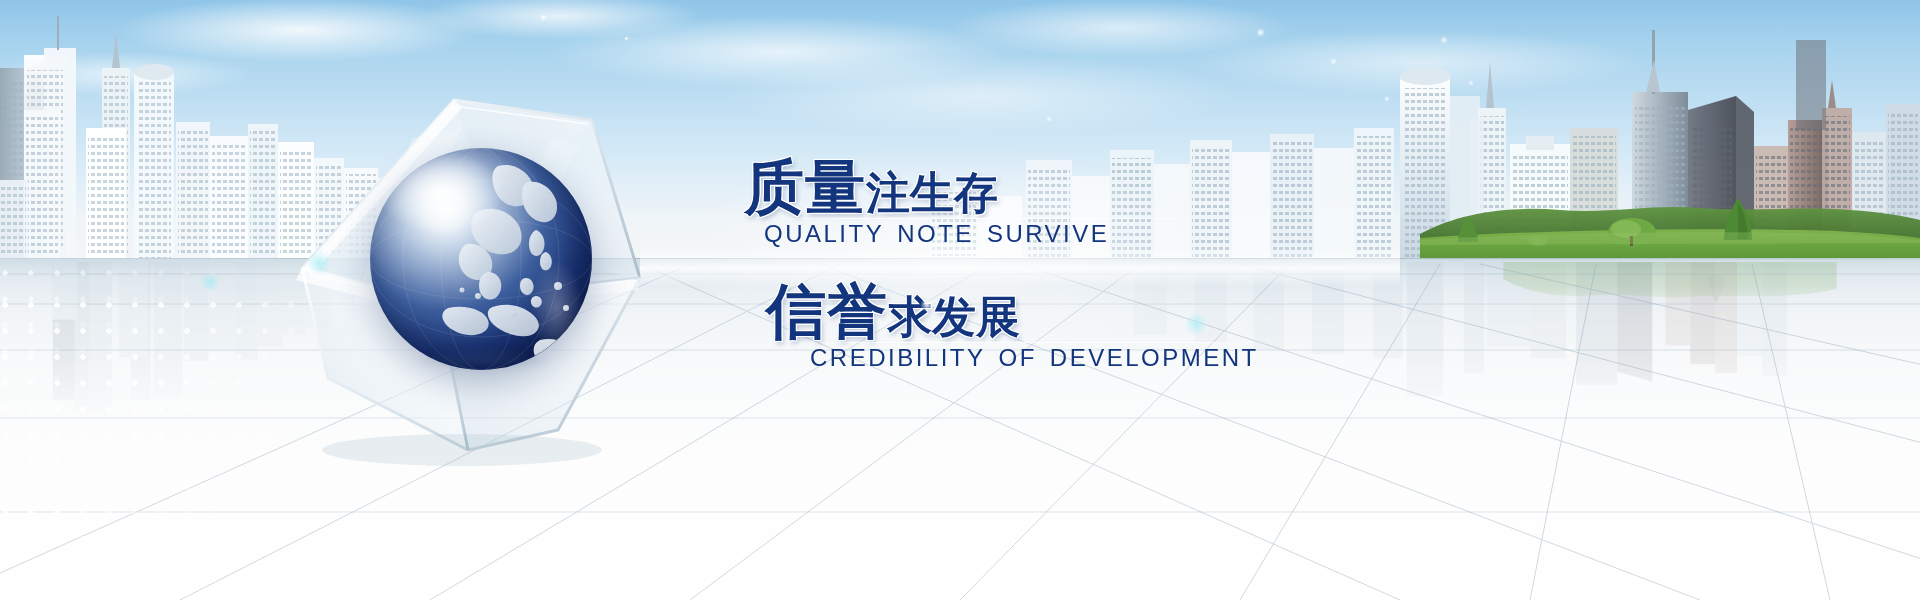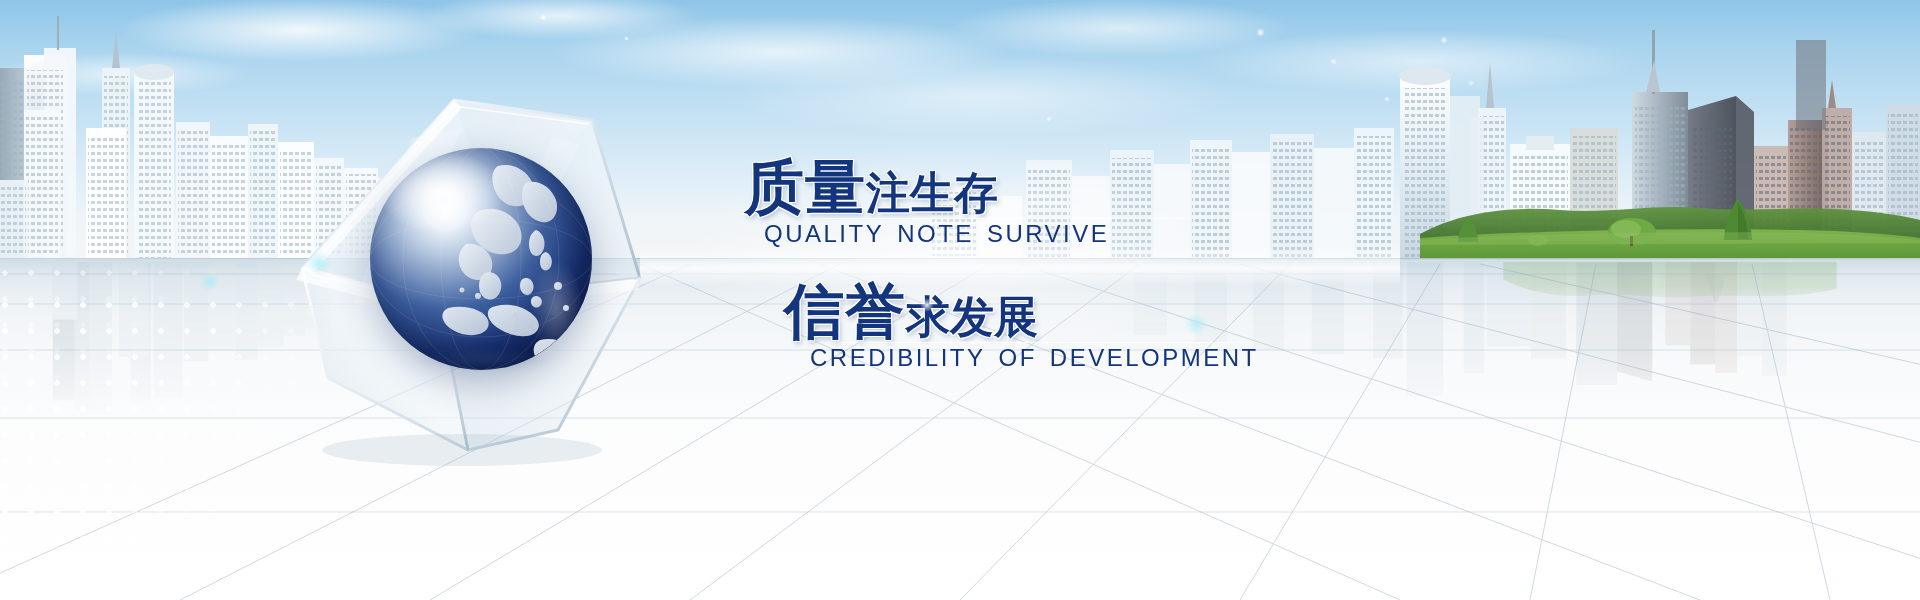--- a/index.html
+++ b/index.html
@@ -154,21 +154,21 @@
     color:#12357e;
     font-size:24px;
     letter-spacing:2.5px;
     white-space:nowrap;
     font-weight:normal;
   }
   .subline .sp { display:inline-block; width:13px; }
 
   .row1 { position:absolute; left:0;  top:0;   }
   .row1b{ position:absolute; left:20px; top:62px; }
-  .row2 { position:absolute; left:22px; top:124px;margin-left:18px; }
+  .row2 { position:absolute; left:22px; top:124px; }
   .row2b{ position:absolute; left:66px; top:186px; }
 
   .sub-rule {
     position:absolute; height:1px;
     background:linear-gradient(90deg, rgba(255,255,255,0), rgba(255,255,255,.95) 20%, rgba(255,255,255,.95) 80%, rgba(255,255,255,0));
   }
 
   
   .copy-bloom {
     position:absolute; left:700px; top:150px; width:620px; height:260px;

